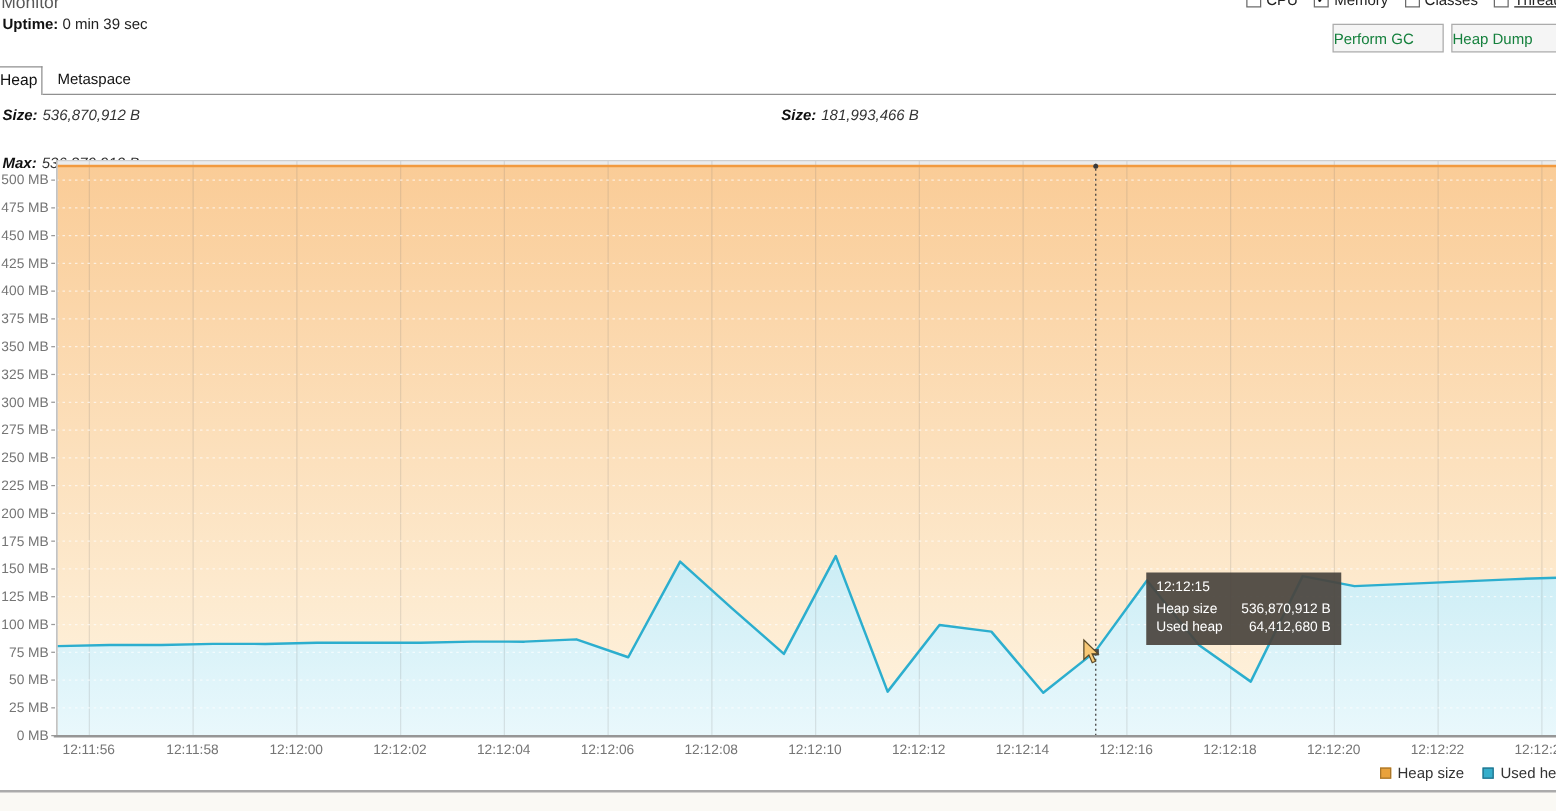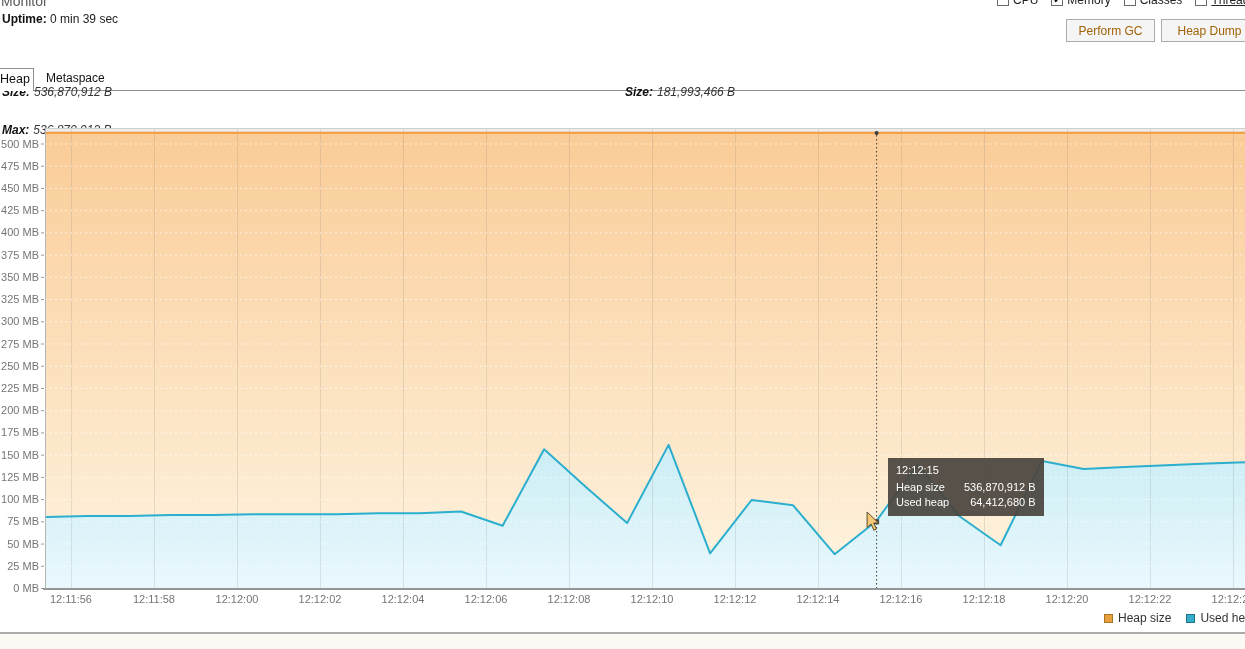--- a/index.html
+++ b/index.html
@@ -11,45 +11,45 @@
   #monitor-title{position:absolute;left:1px;top:-7px;font-size:14px;color:#595959;}
   #chk-row{position:absolute;left:997px;top:-7px;display:flex;gap:13px;align-items:center;font-size:12px;color:#222;white-space:nowrap;}
   .chk-item{display:flex;align-items:center;gap:4px;}
   .chk-box{width:12px;height:12px;border:1px solid #6b6b6b;background:#fff;display:inline-flex;align-items:center;justify-content:center;font-size:10px;line-height:10px;color:#111;box-sizing:border-box;}
   .chk-underline{text-decoration:underline;}
   #uptime{position:absolute;left:2px;top:12px;font-size:12px;color:#222;}
   #uptime b{font-weight:bold;color:#111;}
   .win-btn{
     position:absolute;top:19px;height:23px;box-sizing:border-box;
     background:#f5f5f5;border:1px solid #acacac;font-family:"Liberation Sans",sans-serif;
-    font-size:12px;color:#a16207;text-align:center;padding:0;
+    font-size:12px;color:#15803d;text-align:left;padding:0;
   }
   #btn-gc{left:1066px;width:89px;}
   #btn-dump{left:1161px;width:97px;}
   
-  #tabstrip{position:absolute;left:0;top:53px;width:1245px;height:22px;border-bottom:1px solid #909090;margin-top:15px;}
+  #tabstrip{position:absolute;left:0;top:53px;width:1245px;height:22px;border-bottom:1px solid #909090;}
   #tab-heap{
     position:absolute;left:-4px;top:0;width:38px;height:23px;box-sizing:border-box;
     background:#fff;border:1px solid #909090;border-bottom:none;
     font-size:12.5px;color:#111;text-align:center;line-height:21px;z-index:2;
   }
   #tab-meta{position:absolute;left:36px;top:0;height:22px;line-height:21px;padding:0 10px;font-size:12px;color:#111;}
   
   .stat{position:absolute;font-size:12px;color:#333;white-space:nowrap;font-style:italic;}
   .stat b{color:#111;margin-right:4px;}
   #stat-size{left:2px;top:85px;}
   #stat-max{left:2px;top:104px;margin-top:19px;}
   #stat-used{left:625px;top:85px;}
   
   #chart{position:absolute;left:0;top:125px;width:1245px;height:487px;}
   #chart svg{display:block;}
   #tooltip{
     position:absolute;top:333px;z-index:6;width:auto;min-width:120px;
     background:rgba(74,69,62,0.93);color:#fff;font-size:11px;line-height:15px;
-    padding:5px 8px 6px 8px;white-space:nowrap;
+    padding:5px 8px 6px 8px;white-space:nowrap;margin-left:29px;
   }
   #tooltip .tt-title{margin-bottom:2px;}
   .tt-row{display:grid;grid-template-columns:58px auto;column-gap:10px;}
   .tt-val{text-align:right;}
   
   #legend{position:absolute;left:1104px;top:611px;display:flex;gap:15px;align-items:center;font-size:12px;color:#333;white-space:nowrap;}
   .lg-item{display:flex;align-items:center;gap:5px;}
   .lg-swatch{width:9px;height:9px;box-sizing:border-box;display:inline-block;}
   #bottom-strip{position:absolute;left:0;top:632px;width:1245px;height:17px;background:#faf9f4;border-top:2px solid #ababab;box-sizing:content-box;}
 </style>

